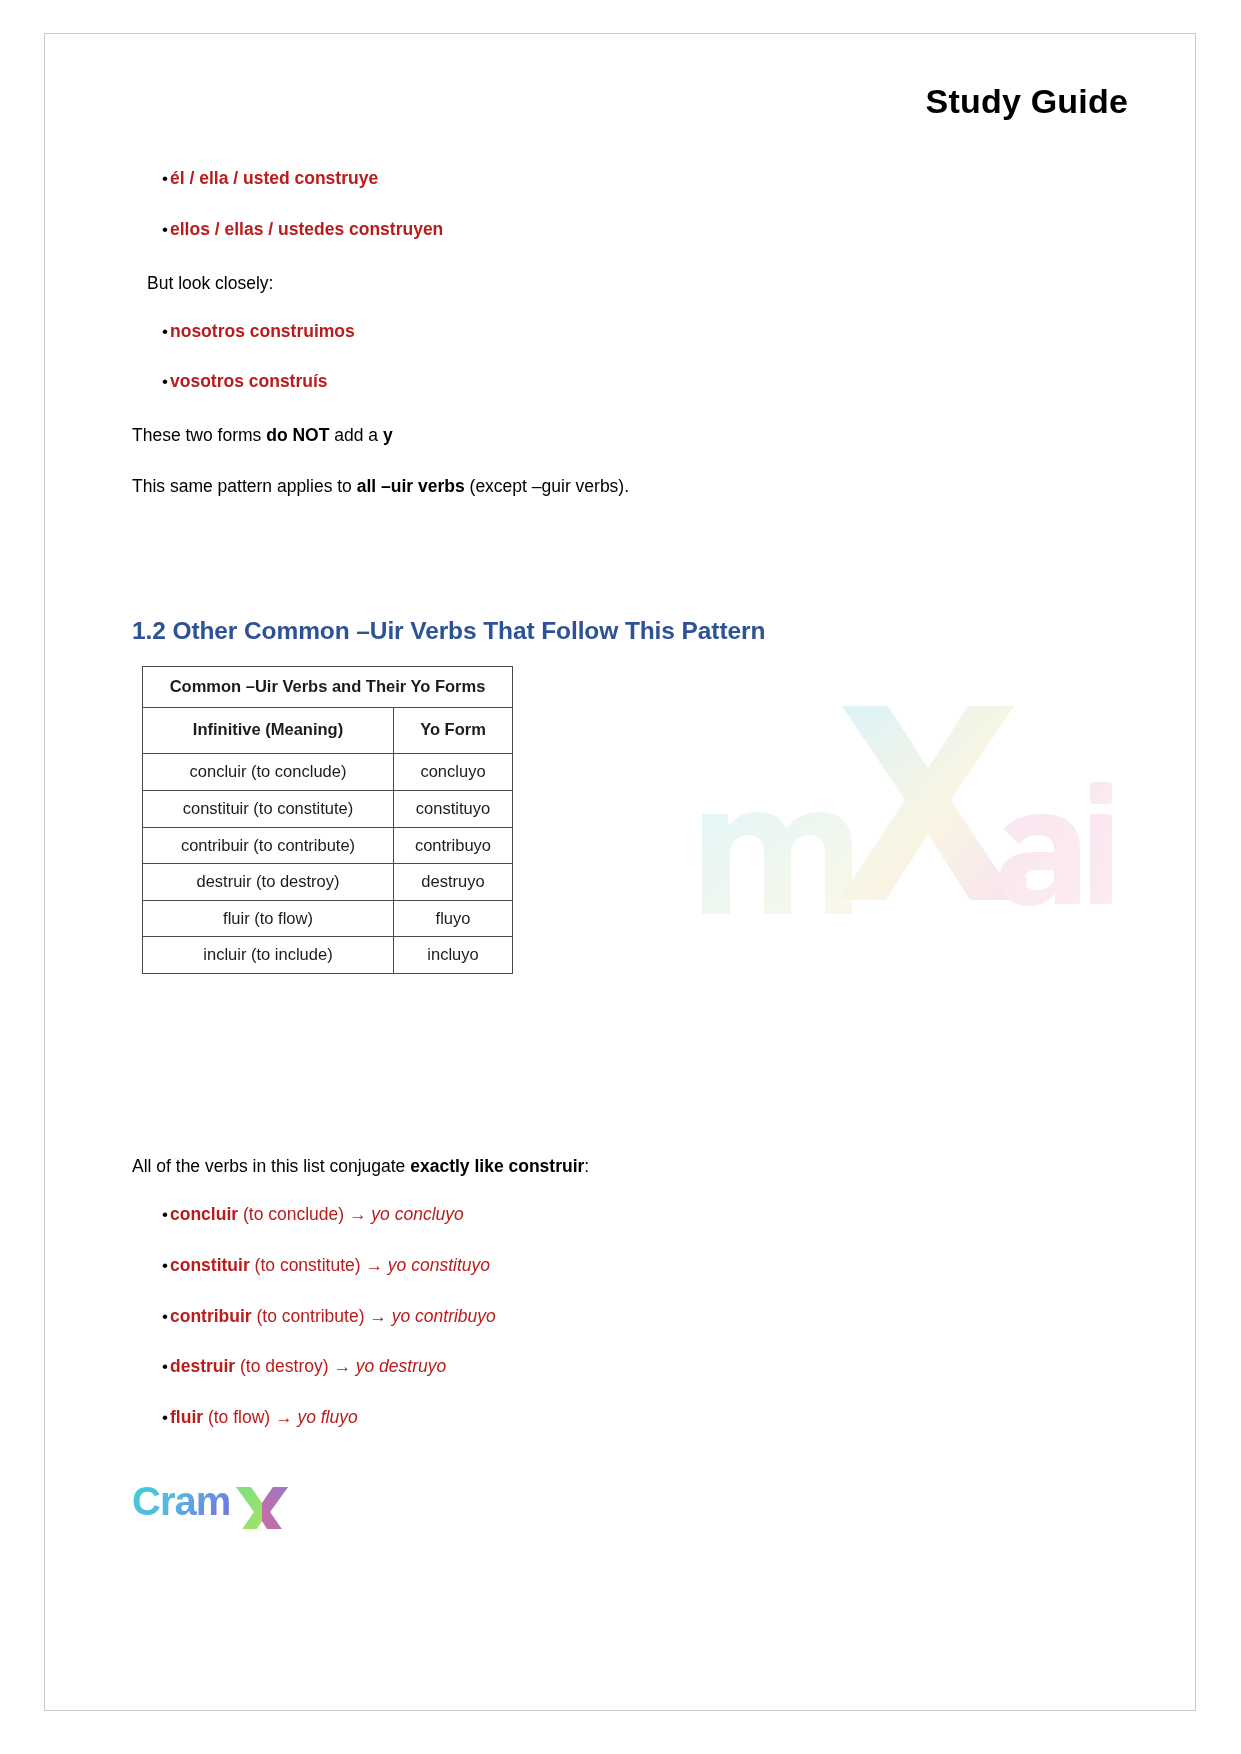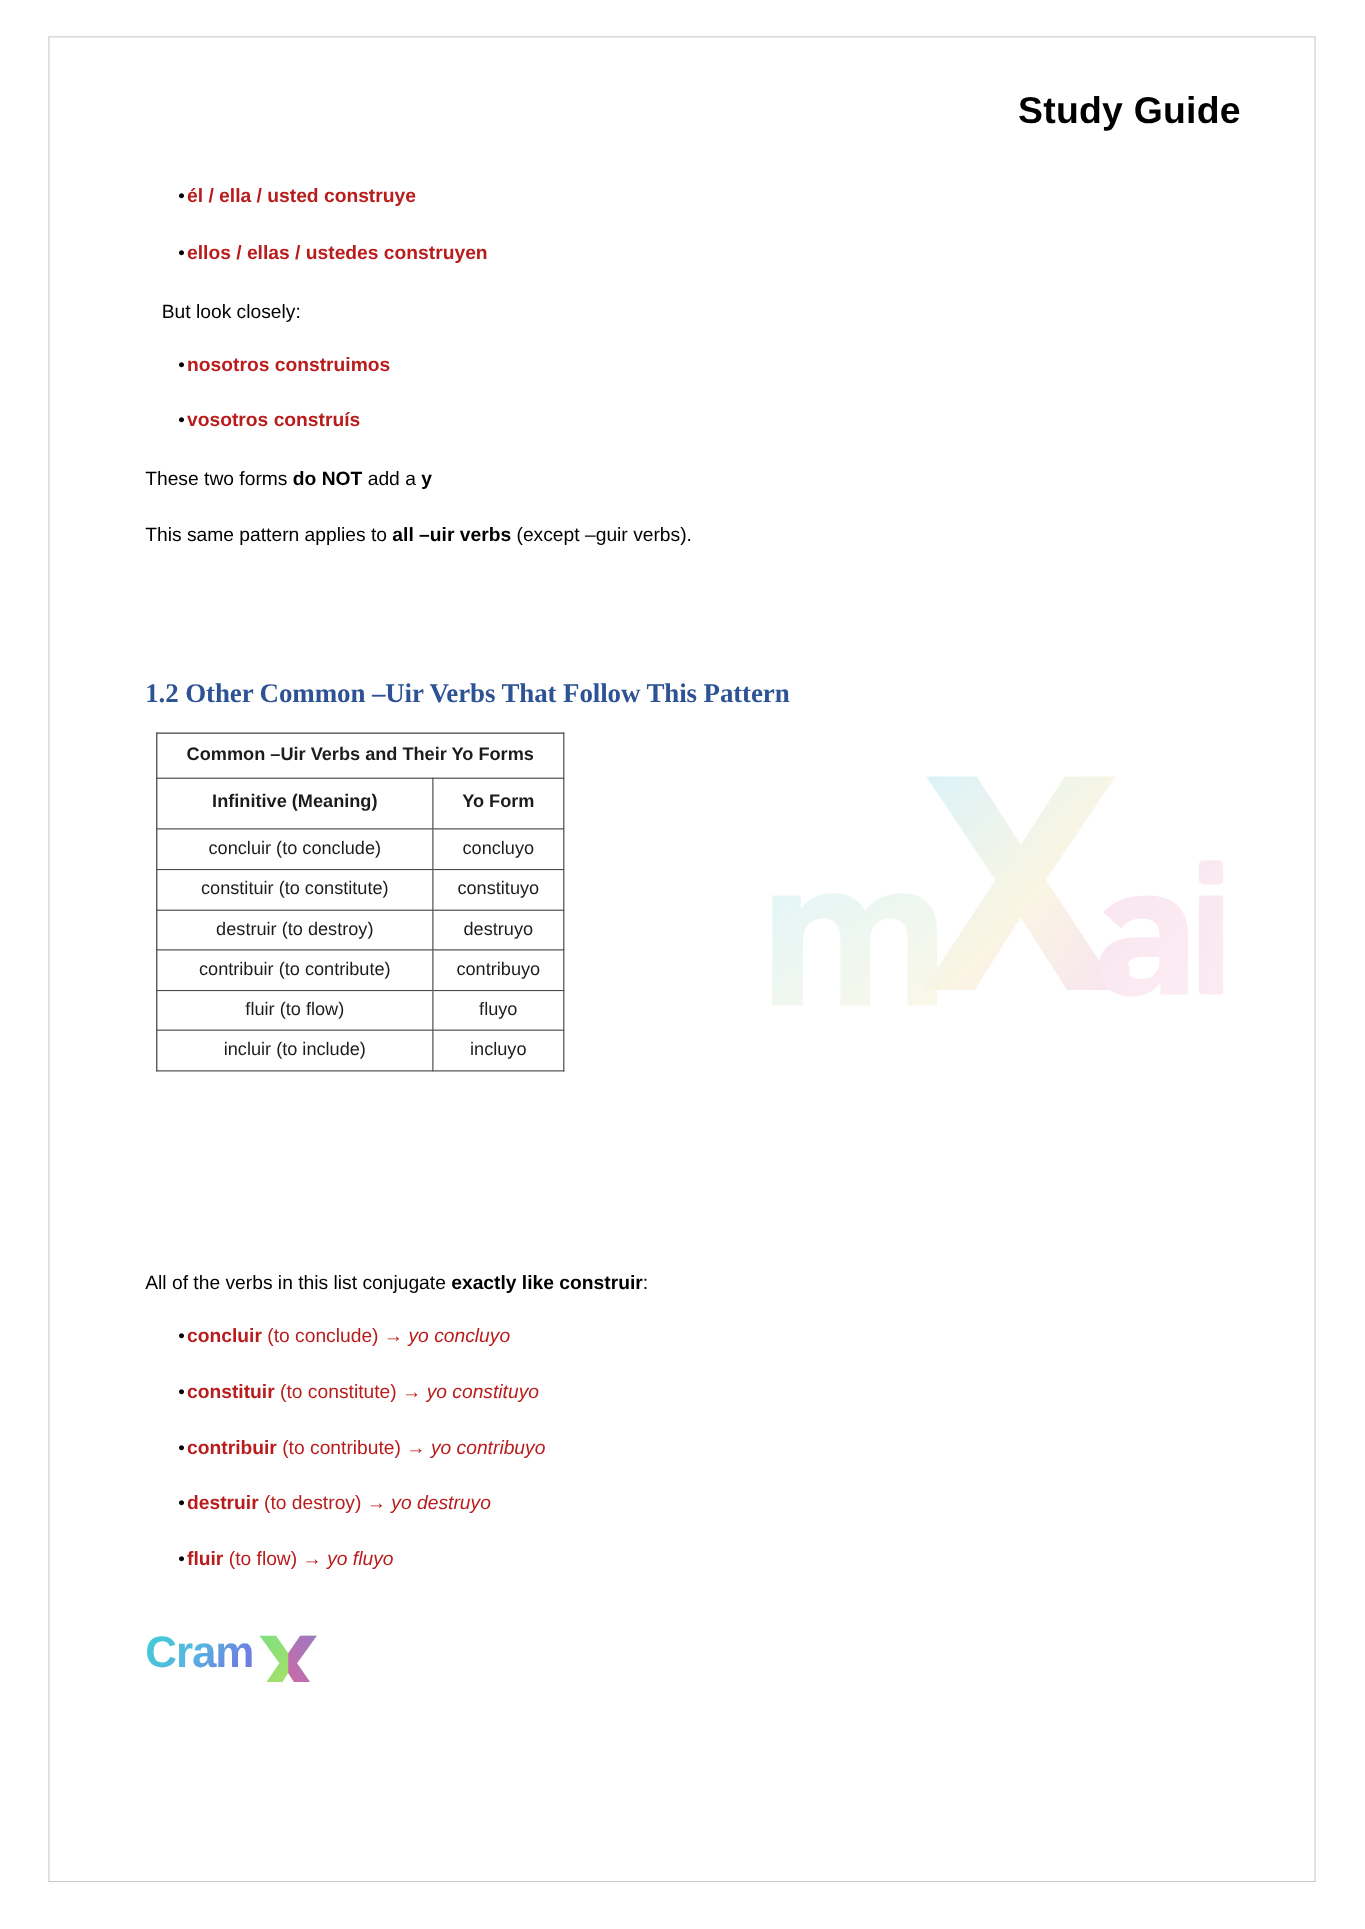--- a/index.html
+++ b/index.html
@@ -82,34 +82,34 @@
   
   .section-heading {
     position: absolute;
     left: 0;
     top: 583px;
     font-size: 24.5px;
     font-weight: bold;
     color: #2e5395;
     letter-spacing: -0.1px;
     white-space: nowrap;
-    font-family: Liberation Serif, serif;
+    font-family: Liberation Sans, sans-serif;
   }
 
   
   .verb-table-wrap {
     position: absolute;
     left: 10px;
     top: 632px;
   }
   table.verb-table {
     border-collapse: collapse;
     font-family: "Liberation Sans", sans-serif;
     color: #1c1c1c;
-    background: #a3a3a3;
+    background: #4d7c0f;
   }
   table.verb-table td, table.verb-table th {
     border: 1.3px solid #4a4a4a;
     padding: 7px 9px 8px 9px;
     font-size: 16.5px;
     font-weight: normal;
     text-align: center;
     vertical-align: middle;
     line-height: 1.25;
     white-space: nowrap;
@@ -232,26 +232,26 @@
           </tr>
           <tr>
             <td class="col1">concluir (to conclude)</td>
             <td class="col2">concluyo</td>
           </tr>
           <tr>
             <td class="col1">constituir (to constitute)</td>
             <td class="col2">constituyo</td>
           </tr>
           <tr>
+            <td class="col1">contribuir (to contribute)</td>
+            <td class="col2">contribuyo</td>
+          </tr>
+          <tr>
             <td class="col1">destruir (to destroy)</td>
             <td class="col2">destruyo</td>
-          </tr>
-          <tr>
-            <td class="col1">contribuir (to contribute)</td>
-            <td class="col2">contribuyo</td>
           </tr>
           <tr>
             <td class="col1">fluir (to flow)</td>
             <td class="col2">fluyo</td>
           </tr>
           <tr>
             <td class="col1">incluir (to include)</td>
             <td class="col2">incluyo</td>
           </tr>
         </tbody>

